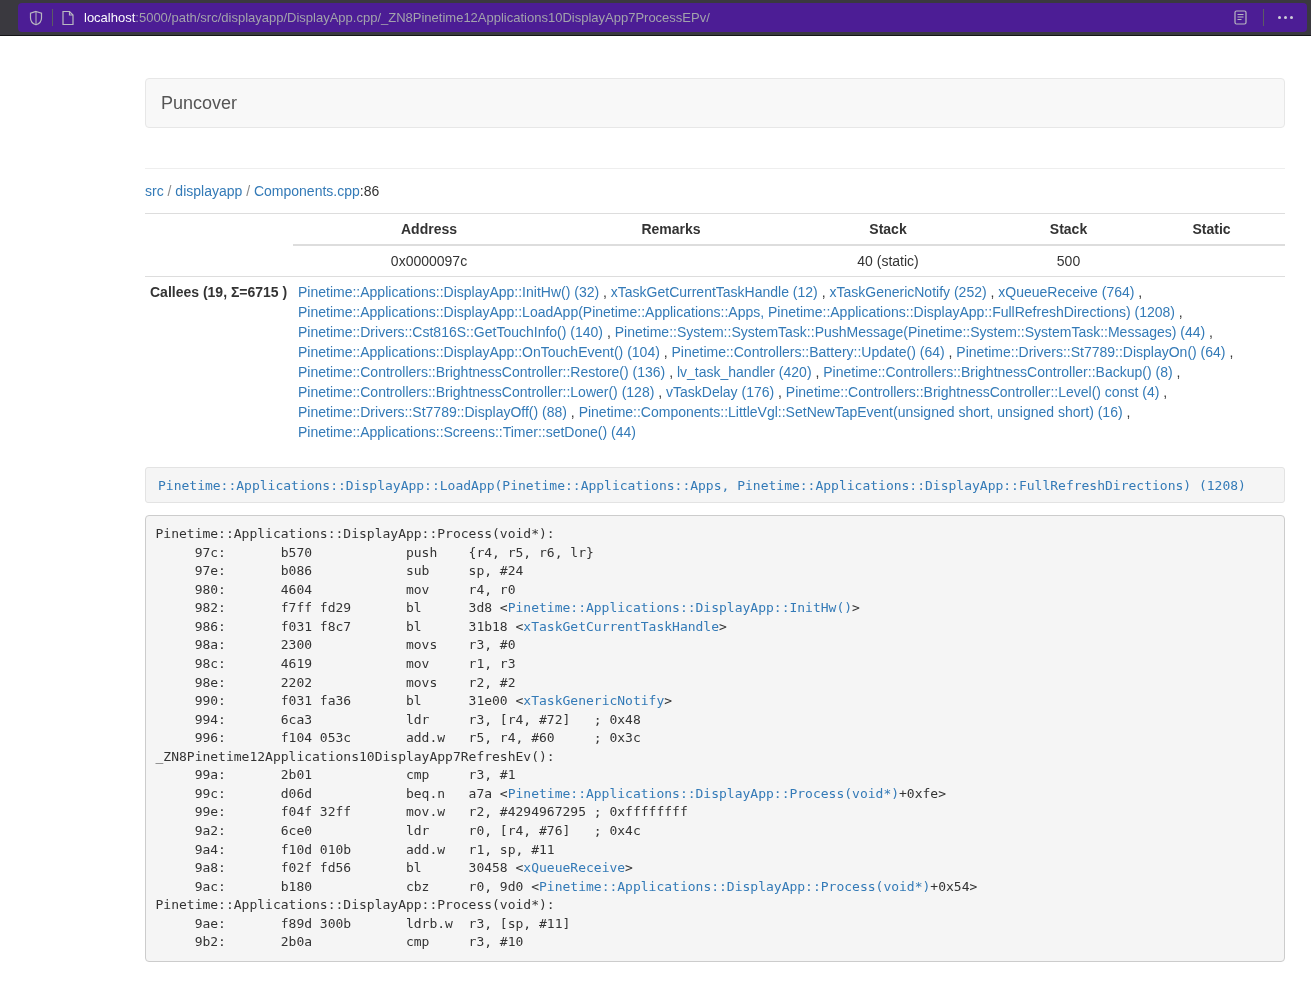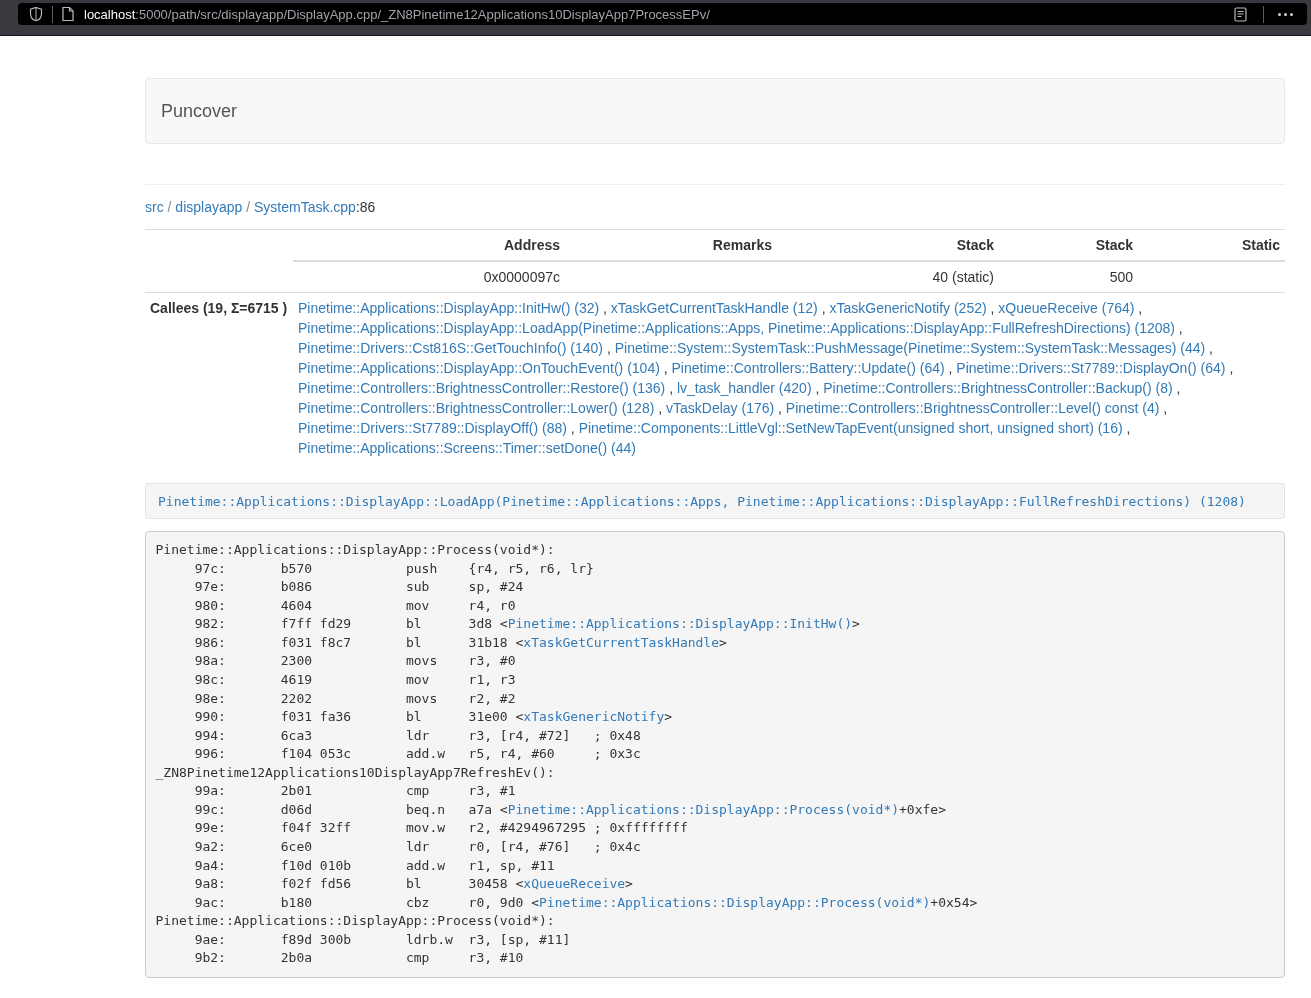--- a/index.html
+++ b/index.html
@@ -14,22 +14,22 @@
   
   .chrome {
     position: relative;
     height: 36px;
     background: #3a393f;
     border-bottom: 1px solid #141417;
   }
   .urlbar {
     position: absolute;
     left: 18px; right: 4px; top: 3px;
-    height: 22px;
-    background: #000000;
+    height: 29px;
+    background: #4c1d95;
     border-radius: 4px;
     display: flex;
     align-items: center;
     padding: 0 8px 0 10px;
   }
   .urlbar .sep {
     width: 1px; height: 17px;
     background: #5c5b64;
     margin: 0 8px;
   }
@@ -43,21 +43,21 @@
   .url-text .host { color: #fbfbfe; }
   .chrome-icon { display: inline-flex; align-items: center; }
   .dots { display: flex; gap: 3px; padding: 0 6px; }
   .dots i { width: 3px; height: 3px; border-radius: 50%; background: #cfcfd8; }
 
   
   .container { margin-left: 145px; width: 1140px; }
 
   .navbar {
     margin-top: 42px;
-    height: 66px;
+    height: 50px;
     background: #f8f8f8;
     border: 1px solid #e7e7e7;
     border-radius: 4px;
     display: flex;
     align-items: center;
   }
   .brand {
     padding: 0 15px;
     font-size: 18px;
     color: #555;
@@ -80,21 +80,21 @@
     text-align: left;
     vertical-align: top;
     line-height: 20px;
     font-size: 14px;
   }
   table.info > tbody > tr > th { width: 148px; font-weight: bold; }
   td.nest { padding: 0 !important; }
   table.sub { width: 100%; border-collapse: collapse; }
   table.sub th, table.sub td {
     padding: 5px;
-    text-align: right;
+    text-align: center;
     line-height: 20px;
   }
   table.sub thead th { border-bottom: 2px solid #ddd; font-weight: bold; }
   table.sub .c-addr { width: 272px; }
   table.sub .c-rem  { width: 212px; }
   table.sub .c-stk  { width: 222px; }
   table.sub .c-code { width: 139px; }
   .fn-cell { display: flex; align-items: center; }
   .fn-cell svg { margin-right: 6px; flex: 0 0 auto; }
   .callees { line-height: 20px; }
@@ -171,21 +171,21 @@
     <a class="brand" href="#">Puncover</a>
   </div>
 
   <hr class="rule">
 
   <div class="breadcrumb">
     <a class="plink" href="#">src</a>
     <span class="bsep">/</span>
     <a class="plink" href="#">displayapp</a>
     <span class="bsep">/</span>
-    <a class="plink" href="#">SystemTask.cpp</a><span class="crumb-line">:86</span>
+    <a class="plink" href="#">Components.cpp</a><span class="crumb-line">:86</span>
   </div>
 
   <table class="info">
     <tbody>
       <tr>
         <th></th>
         <td class="nest">
           <table class="sub">
             <thead>
               <tr>

